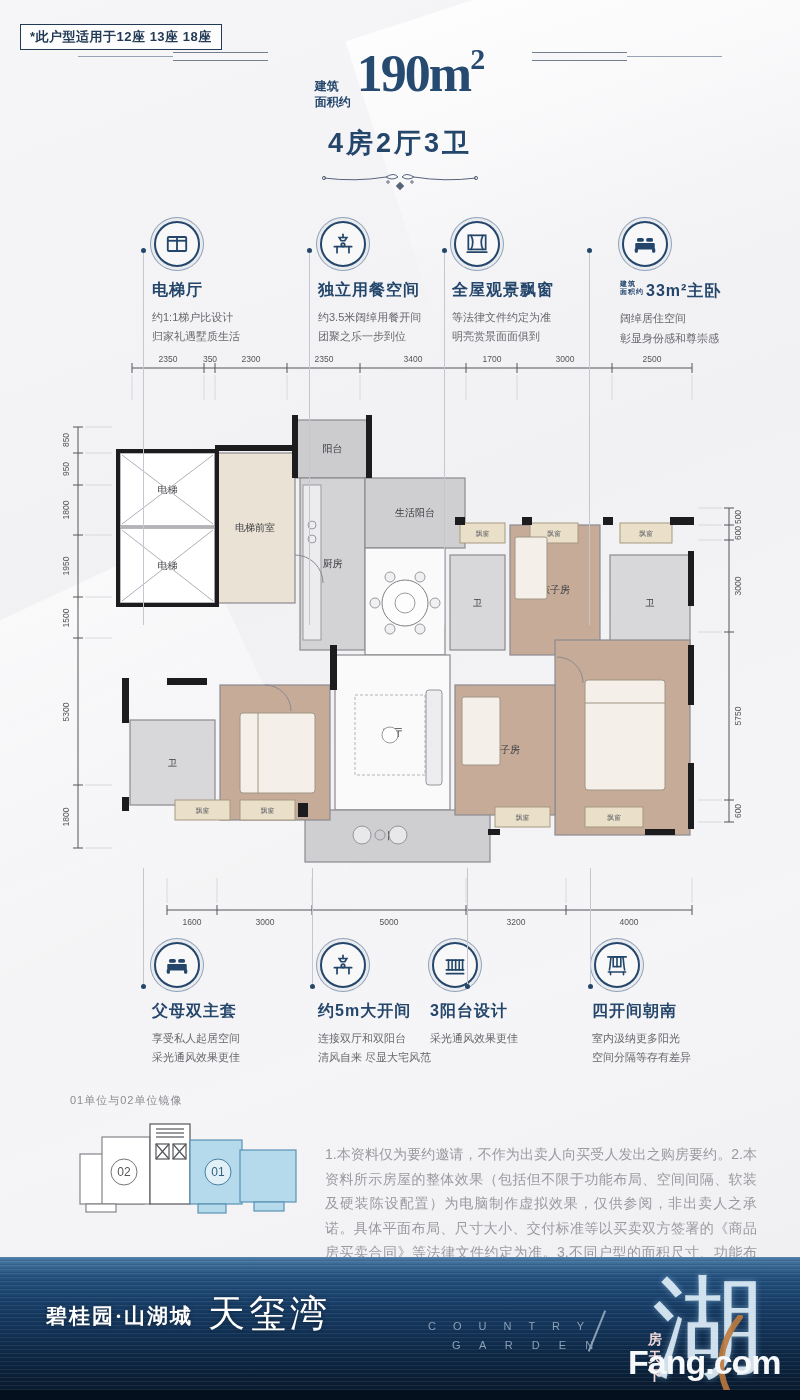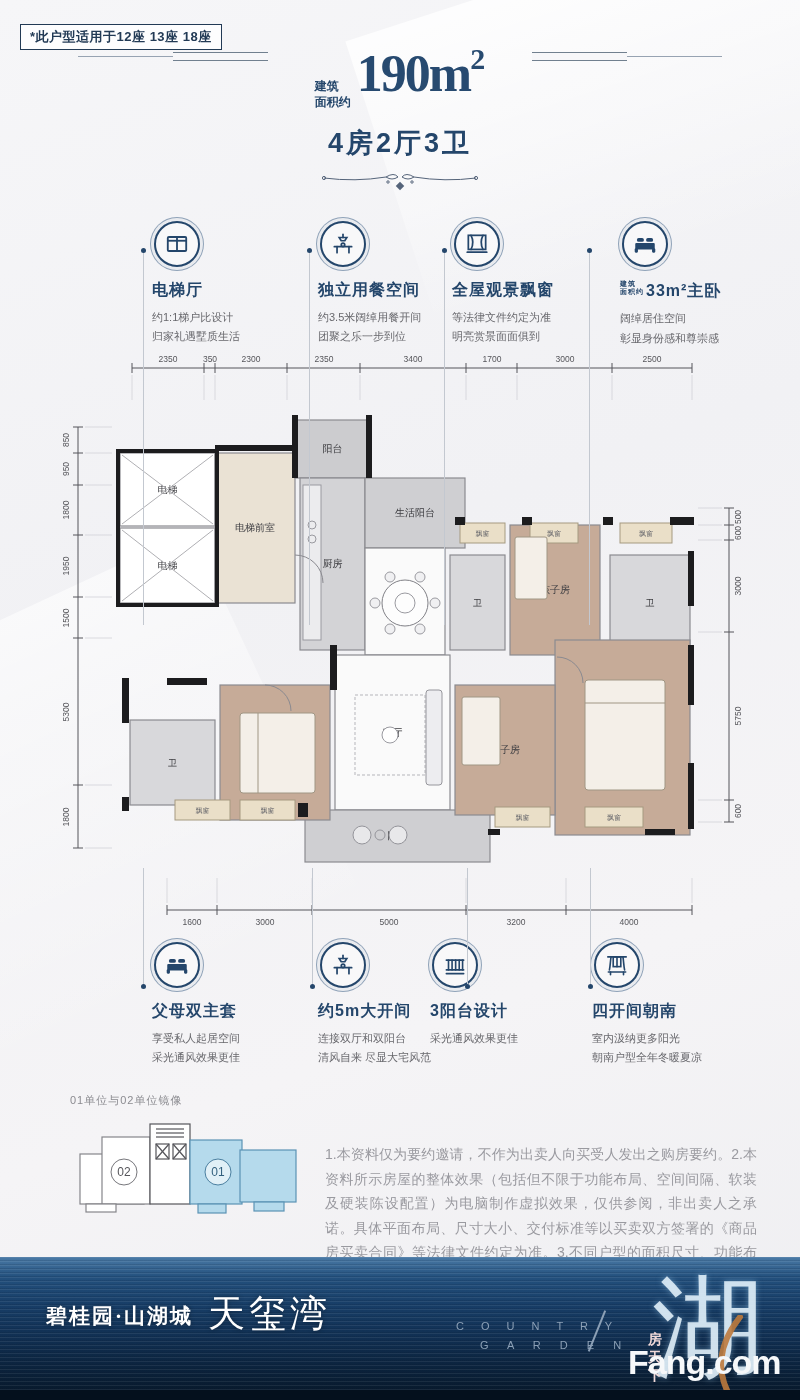--- a/index.html
+++ b/index.html
@@ -53,21 +53,21 @@
   
   .banner{position:absolute;left:0;top:1257px;width:800px;height:143px;overflow:hidden;
     background:linear-gradient(180deg,#4a7aa6 0%,#23507d 14%,#173d66 34%,#102e50 58%,#0a2038 82%,#071627 100%);}
   .banner::before{content:"";position:absolute;inset:0;
     background:repeating-linear-gradient(180deg,rgba(255,255,255,.07) 0 1px,rgba(0,0,0,0) 1px 3px,rgba(10,25,45,.12) 3px 4px);}
   .banner::after{content:"";position:absolute;left:0;bottom:0;width:800px;height:10px;background:#04101d;}
   .brand-row{position:absolute;left:46px;top:40px;display:flex;align-items:flex-end;color:#fff;
              font-family:"Liberation Serif","DejaVu Serif",serif;gap:15px;}
   .brand-cn{font-size:21px;font-weight:bold;letter-spacing:2px;text-shadow:0 0 4px rgba(0,0,0,.4);}
   .brand-proj{font-size:37px;font-weight:normal;letter-spacing:4px;line-height:.9;text-shadow:0 0 5px rgba(0,0,0,.4);}
-  .eng{position:absolute;left:428px;top:60px;color:#8ca0b6;font-size:11px;letter-spacing:7px;line-height:1.7;margin-left:28px;}
+  .eng{position:absolute;left:428px;top:60px;color:#8ca0b6;font-size:11px;letter-spacing:7px;line-height:1.7;}
   .eng .l2{margin-left:24px;letter-spacing:8px;}
   .eng-slash{position:absolute;left:596px;top:52px;width:1.5px;height:44px;background:#8ca0b6;transform:rotate(22deg);}
   .lake-art{position:absolute;left:652px;top:-4px;font-family:"Liberation Serif","DejaVu Serif",serif;
     font-size:112px;color:rgba(228,241,250,.88);text-shadow:0 0 6px rgba(150,200,235,.5);}
   .fang{position:absolute;left:628px;top:74px;color:#f3f6f9;}
   .fang-cn{position:absolute;left:20px;top:0;font-size:14px;letter-spacing:3px;color:#f0d9d9;font-weight:bold;}
   .fang-en{position:absolute;left:0;top:12px;font-size:34px;font-weight:bold;letter-spacing:-1px;color:#f6f8fa;}
 </style>
 </head>
 <body>
@@ -498,21 +498,21 @@
             <line x1="12" y1="4.5" x2="12" y2="13.5"></line>
             <line x1="4" y1="18.5" x2="20" y2="18.5"></line>
             <line x1="6" y1="18.5" x2="6" y2="21"></line>
             <line x1="18" y1="18.5" x2="18" y2="21"></line>
           </g>
         </svg>
       </div>
       <div class="feat-title"><span>四开间朝南</span></div>
       <div class="feat-desc">
         <div>室内汲纳更多阳光</div>
-        <div>朝南户型全年冬暖夏凉</div>
+        <div>空间分隔等存有差异</div>
       </div>
     </div>
   </div>
 
 <div class="keyplan-title">01单位与02单位镜像</div>
 <svg id="keyplan" width="235" height="115" viewBox="0 0 235 115">
   <g stroke="#85858a" fill="#ffffff" stroke-width="1.2">
     <rect x="8" y="42" width="64" height="50"></rect>
     <rect x="30" y="25" width="48" height="67"></rect>
     <rect x="14" y="92" width="30" height="8"></rect>

